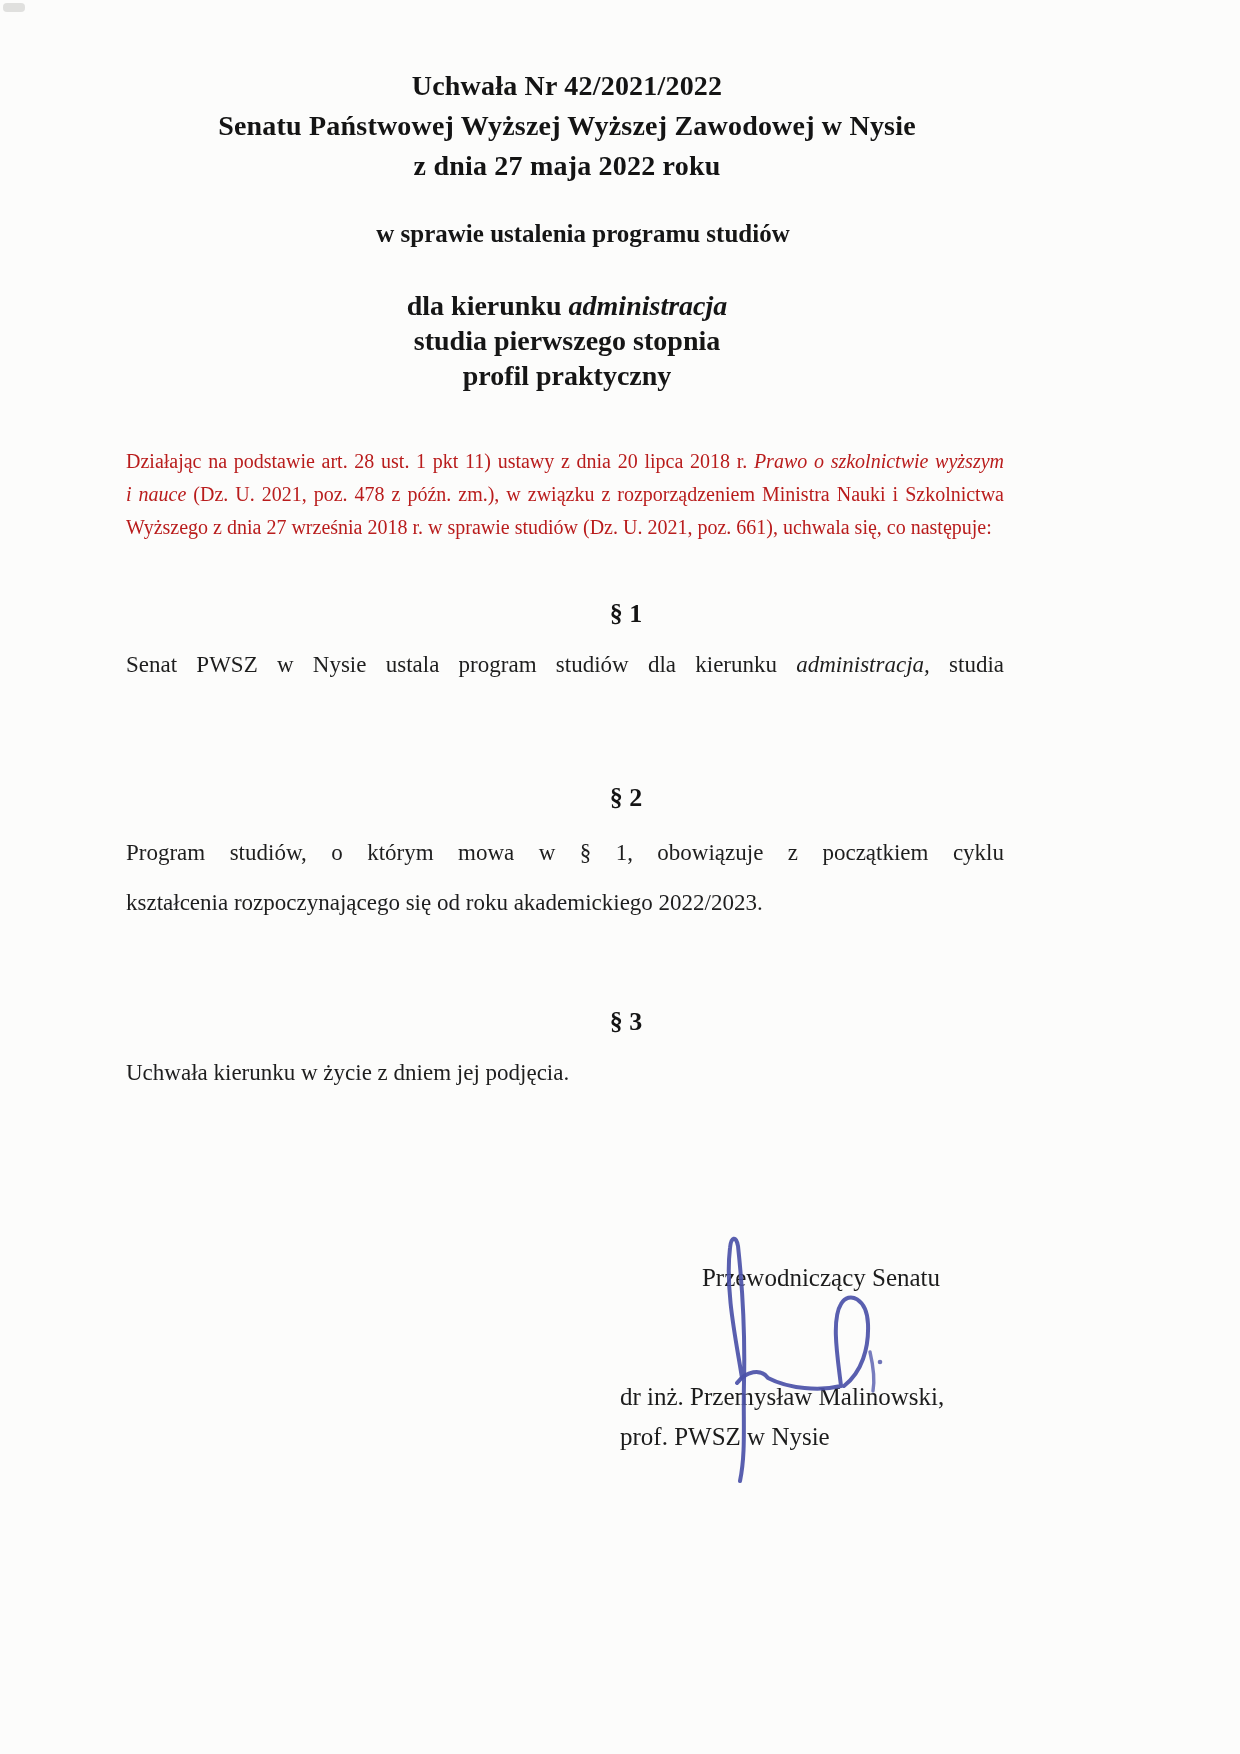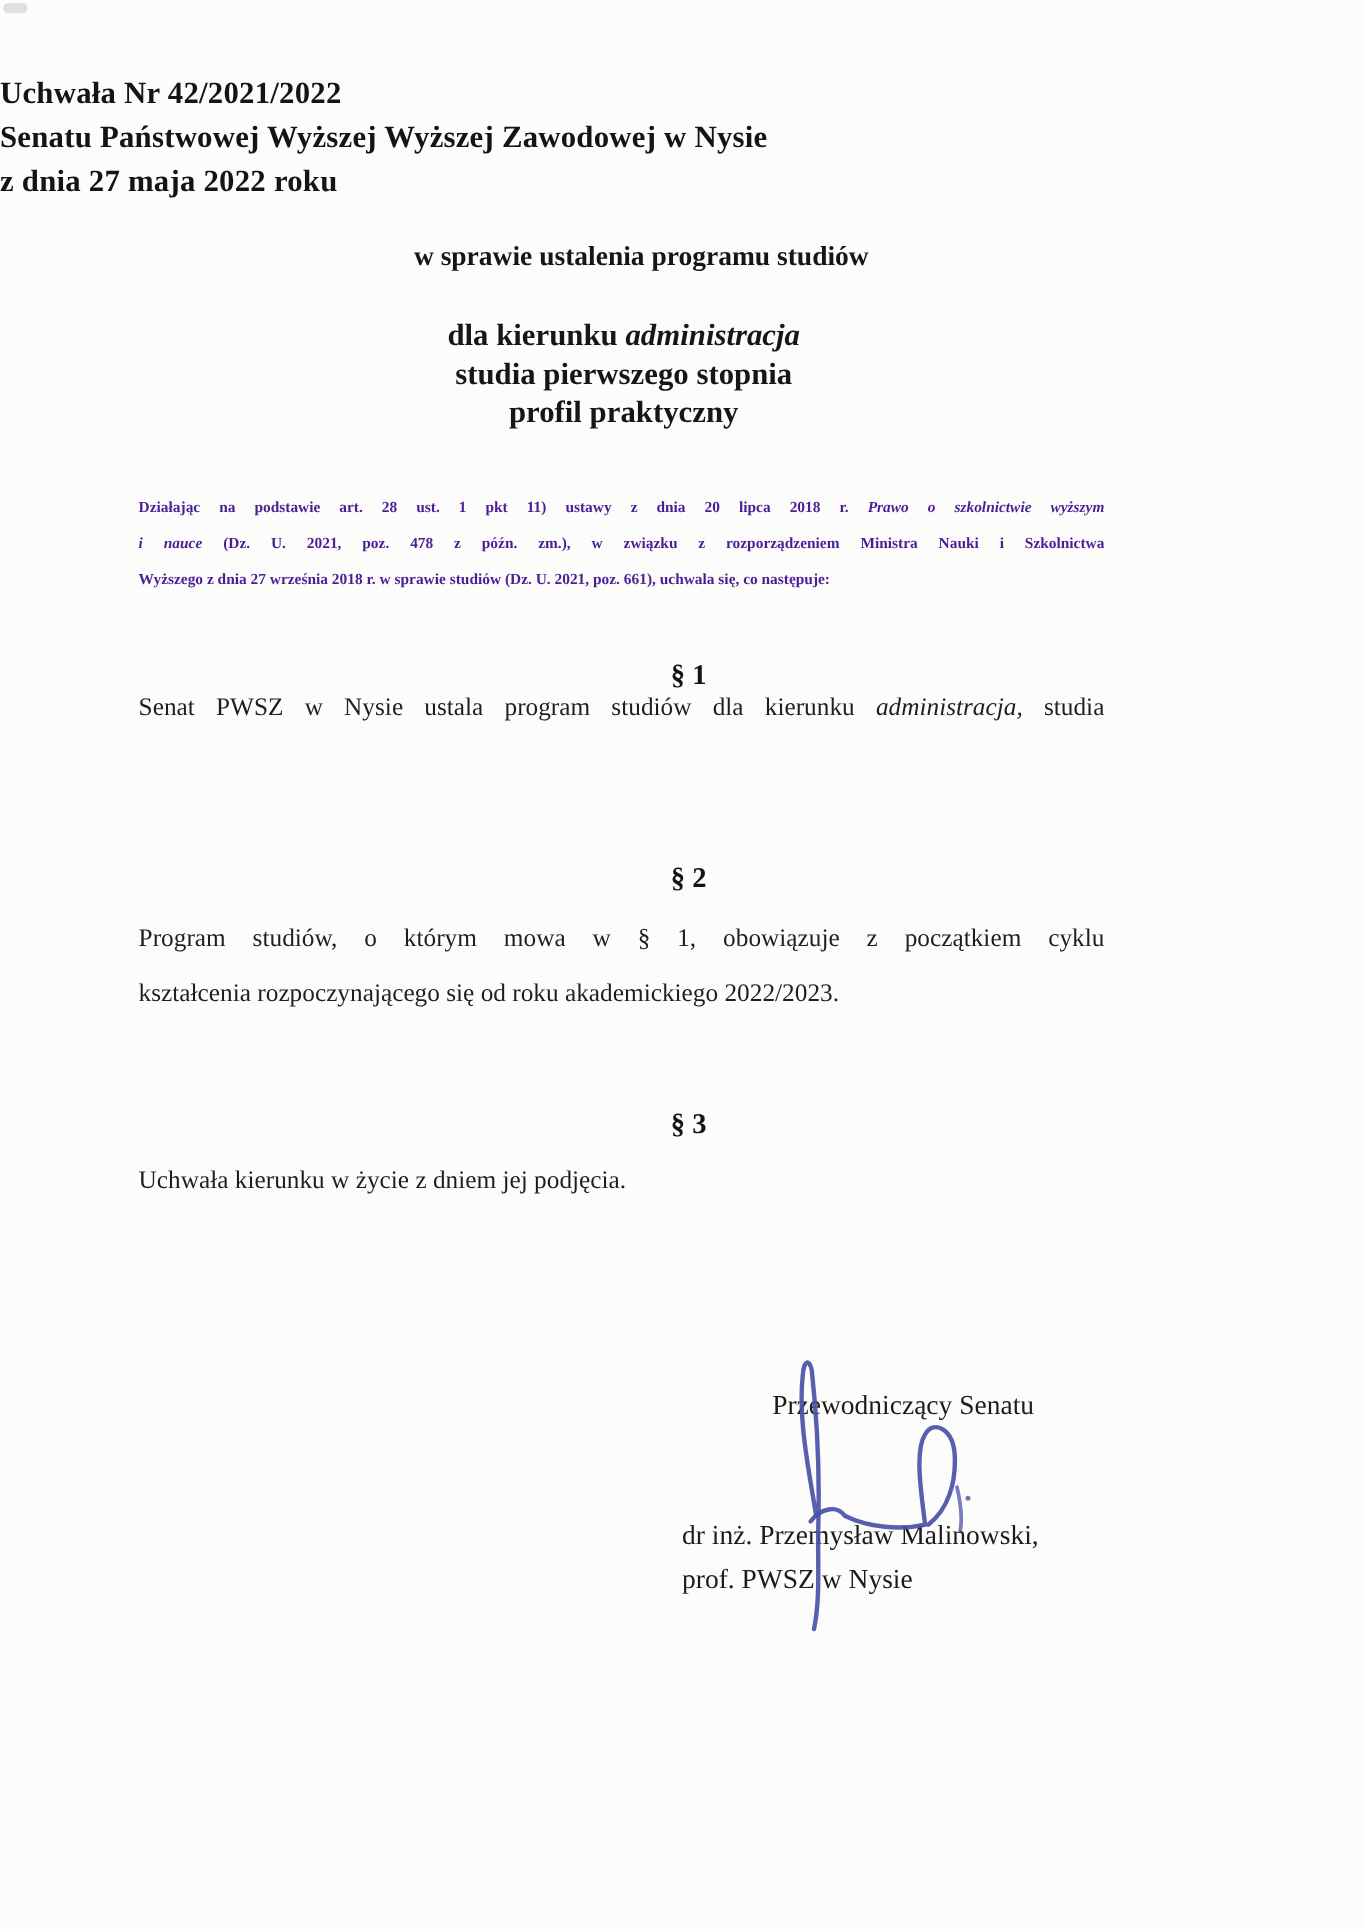--- a/index.html
+++ b/index.html
@@ -15,21 +15,21 @@
     background: #fcfcfb;
     overflow: hidden;
     font-family: "Liberation Serif", "DejaVu Serif", serif;
     color: #1e1e1e;
   }
   .abs { position: absolute; }
 
   
   .title-block {
     left: 0; top: 66px; width: 1134px;
-    text-align: left;
+    text-align: center;
     font-weight: bold;
     font-size: 28px;
     line-height: 40px;
     color: #141414;
     letter-spacing: 0.2px;
   }
   
   .subject-line {
     left: 16px; top: 216px; width: 1134px;
     text-align: center;
@@ -44,24 +44,23 @@
     font-weight: bold;
     font-size: 28px;
     line-height: 35px;
     color: #161616;
   }
   .italic { font-style: italic; }
 
   
   .legal-block {
     left: 126px; top: 445px; width: 878px;
-    font-size: 14px;
+    font-size: 20px;
     line-height: 33px;
-    color: #4c1d95;
-    font-weight: bold;
+    color: #b91c1c;
   }
   .justify-line {
     text-align: justify;
     text-align-last: justify;
   }
 
   
   .section-heading {
     left: 126px; width: 1000px;
     text-align: center;
@@ -74,21 +73,21 @@
   .s2-head { top: 782px; }
   .s3-head { top: 1006px; }
 
   
   .section-body {
     left: 126px; width: 878px;
     font-size: 23px;
     line-height: 50px;
     color: #1e1e1e;
   }
-  .s1-body { top: 618px; }
+  .s1-body { top: 640px; }
   .s2-body { top: 828px; }
   .s3-body { top: 1048px; }
 
   
   .sig-role {
     left: 620px; top: 1262px; width: 402px;
     text-align: center;
     font-size: 25px;
     line-height: 32px;
     color: #1c1c1c;

